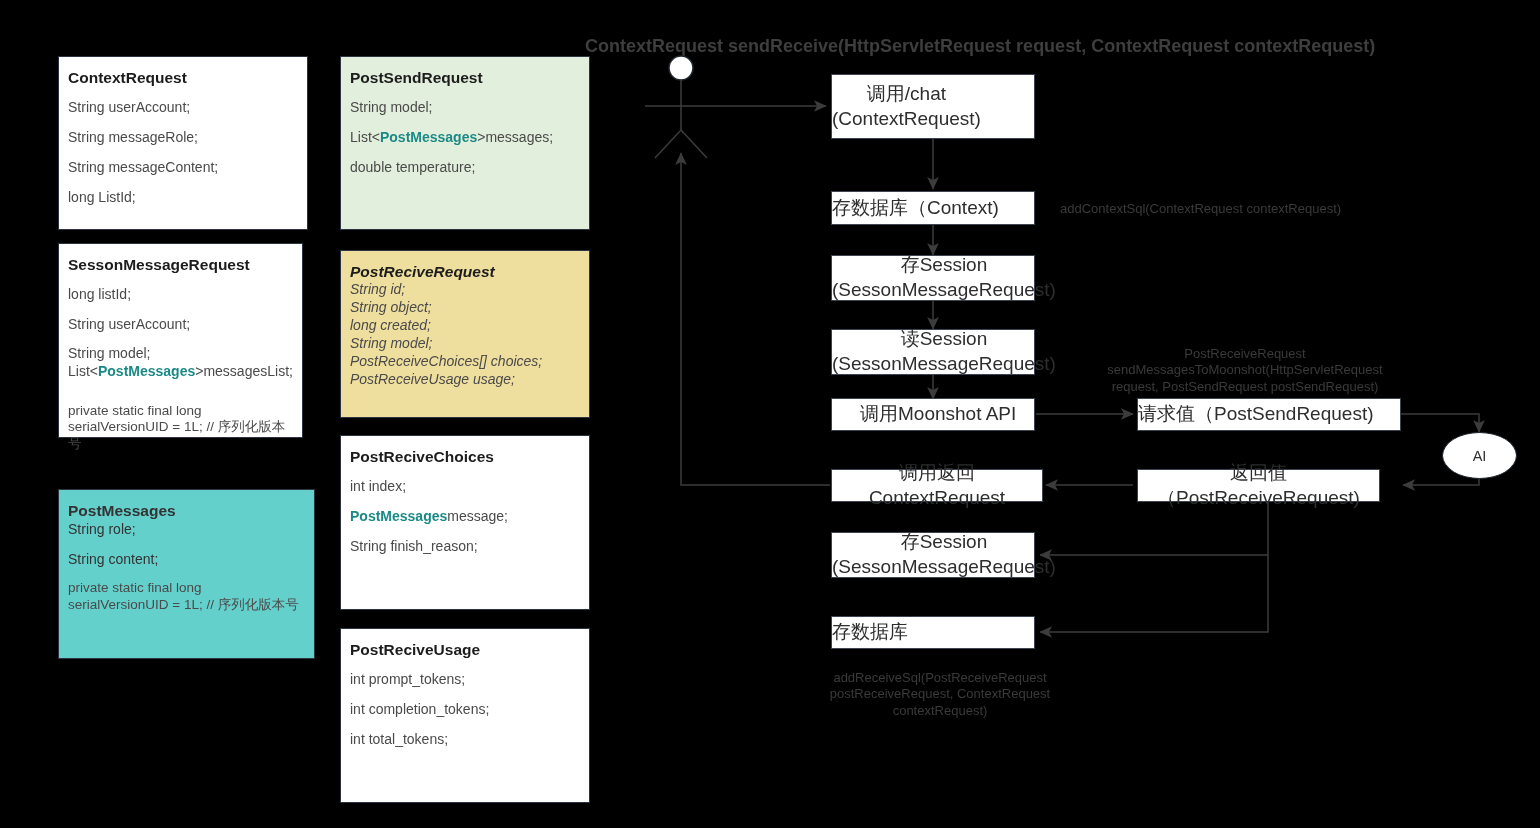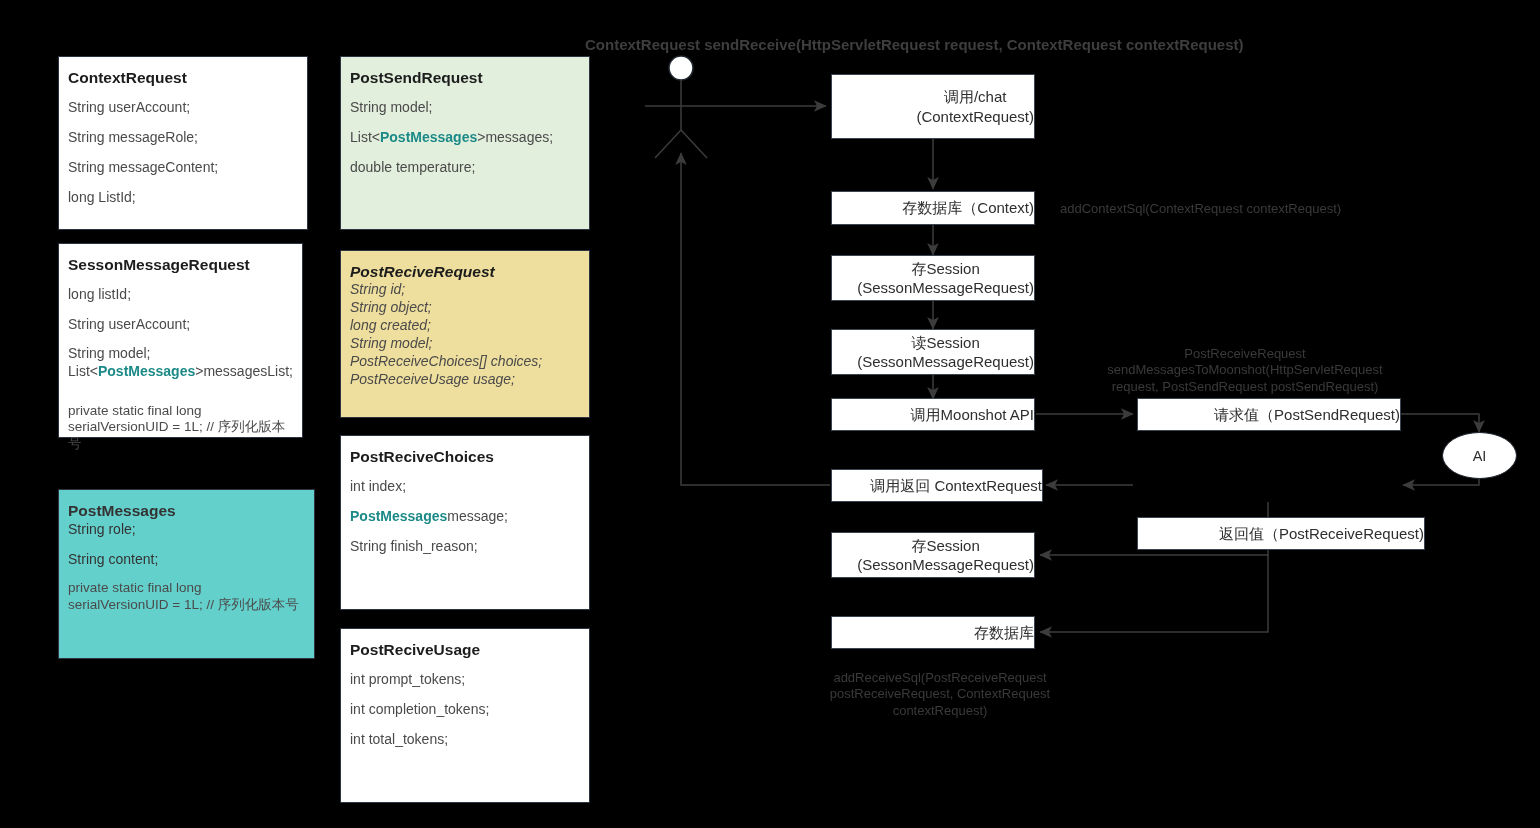--- a/index.html
+++ b/index.html
@@ -17,32 +17,32 @@
   .gen{color:#1b8a87;font-weight:bold;}
   .note{font-size:13.5px;color:#4a4a4a;line-height:1.25;}
 
   .green{background:#e3efdd;}
   .yellow{background:#efdf9e;}
   .teal{background:#64d0cc;}
   .teal .title,.teal .fld{color:#333;}
 
   
   .node{position:absolute;box-sizing:border-box;border:1px solid #3b4450;
-        background:#fff;color:#2e2e2e;font-size:15px;line-height:1.3;
-        display:flex;align-items:center;justify-content:flex-end;text-align:center;}
+        background:#fff;color:#2e2e2e;font-size:19px;line-height:1.3;
+        display:flex;align-items:center;justify-content:flex-start;text-align:center;}
   .node span{display:block;}
 
   .ellipse{position:absolute;box-sizing:border-box;border:1.4px solid #20262e;
            background:#fff;border-radius:50%;color:#2e2e2e;font-size:14.5px;
            display:flex;align-items:center;justify-content:center;}
 
   
   .anno{position:absolute;color:#3a3a3a;font-size:13px;font-weight:normal;
         line-height:1.25;text-align:center;}
-  .flow-title{position:absolute;color:#3e3e3e;font-size:15px;font-weight:bold;
+  .flow-title{position:absolute;color:#3e3e3e;font-size:18px;font-weight:bold;
               white-space:nowrap;}
 
   svg{position:absolute;left:0;top:0;overflow:visible;}
 </style>
 </head>
 <body>
 
 <div id="canvas">
 
   <div class="cbox" style="left:58px;top:56px;width:250px;height:174px;">
@@ -184,21 +184,21 @@
   </div>
 
   <div class="node" style="left:831px;top:398px;width:204px;height:33px;padding-left:28px;">
     <span>调用Moonshot API</span>
   </div>
 
   <div class="node" style="left:1137px;top:398px;width:264px;height:33px;">
     <span>请求值（PostSendRequest)</span>
   </div>
 
-  <div class="node" style="left:1137px;top:469px;width:288px;height:33px;margin-top:48px;">
+  <div class="node" style="left:1137px;top:469px;width:243px;height:33px;">
     <span>返回值（PostReceiveRequest)</span>
   </div>
 
   <div class="node" style="left:831px;top:469px;width:212px;height:33px;">
     <span>调用返回  ContextRequest</span>
   </div>
 
   <div class="node" style="left:831px;top:532px;width:204px;height:46px;">
     <div>
         <span>存Session</span>

